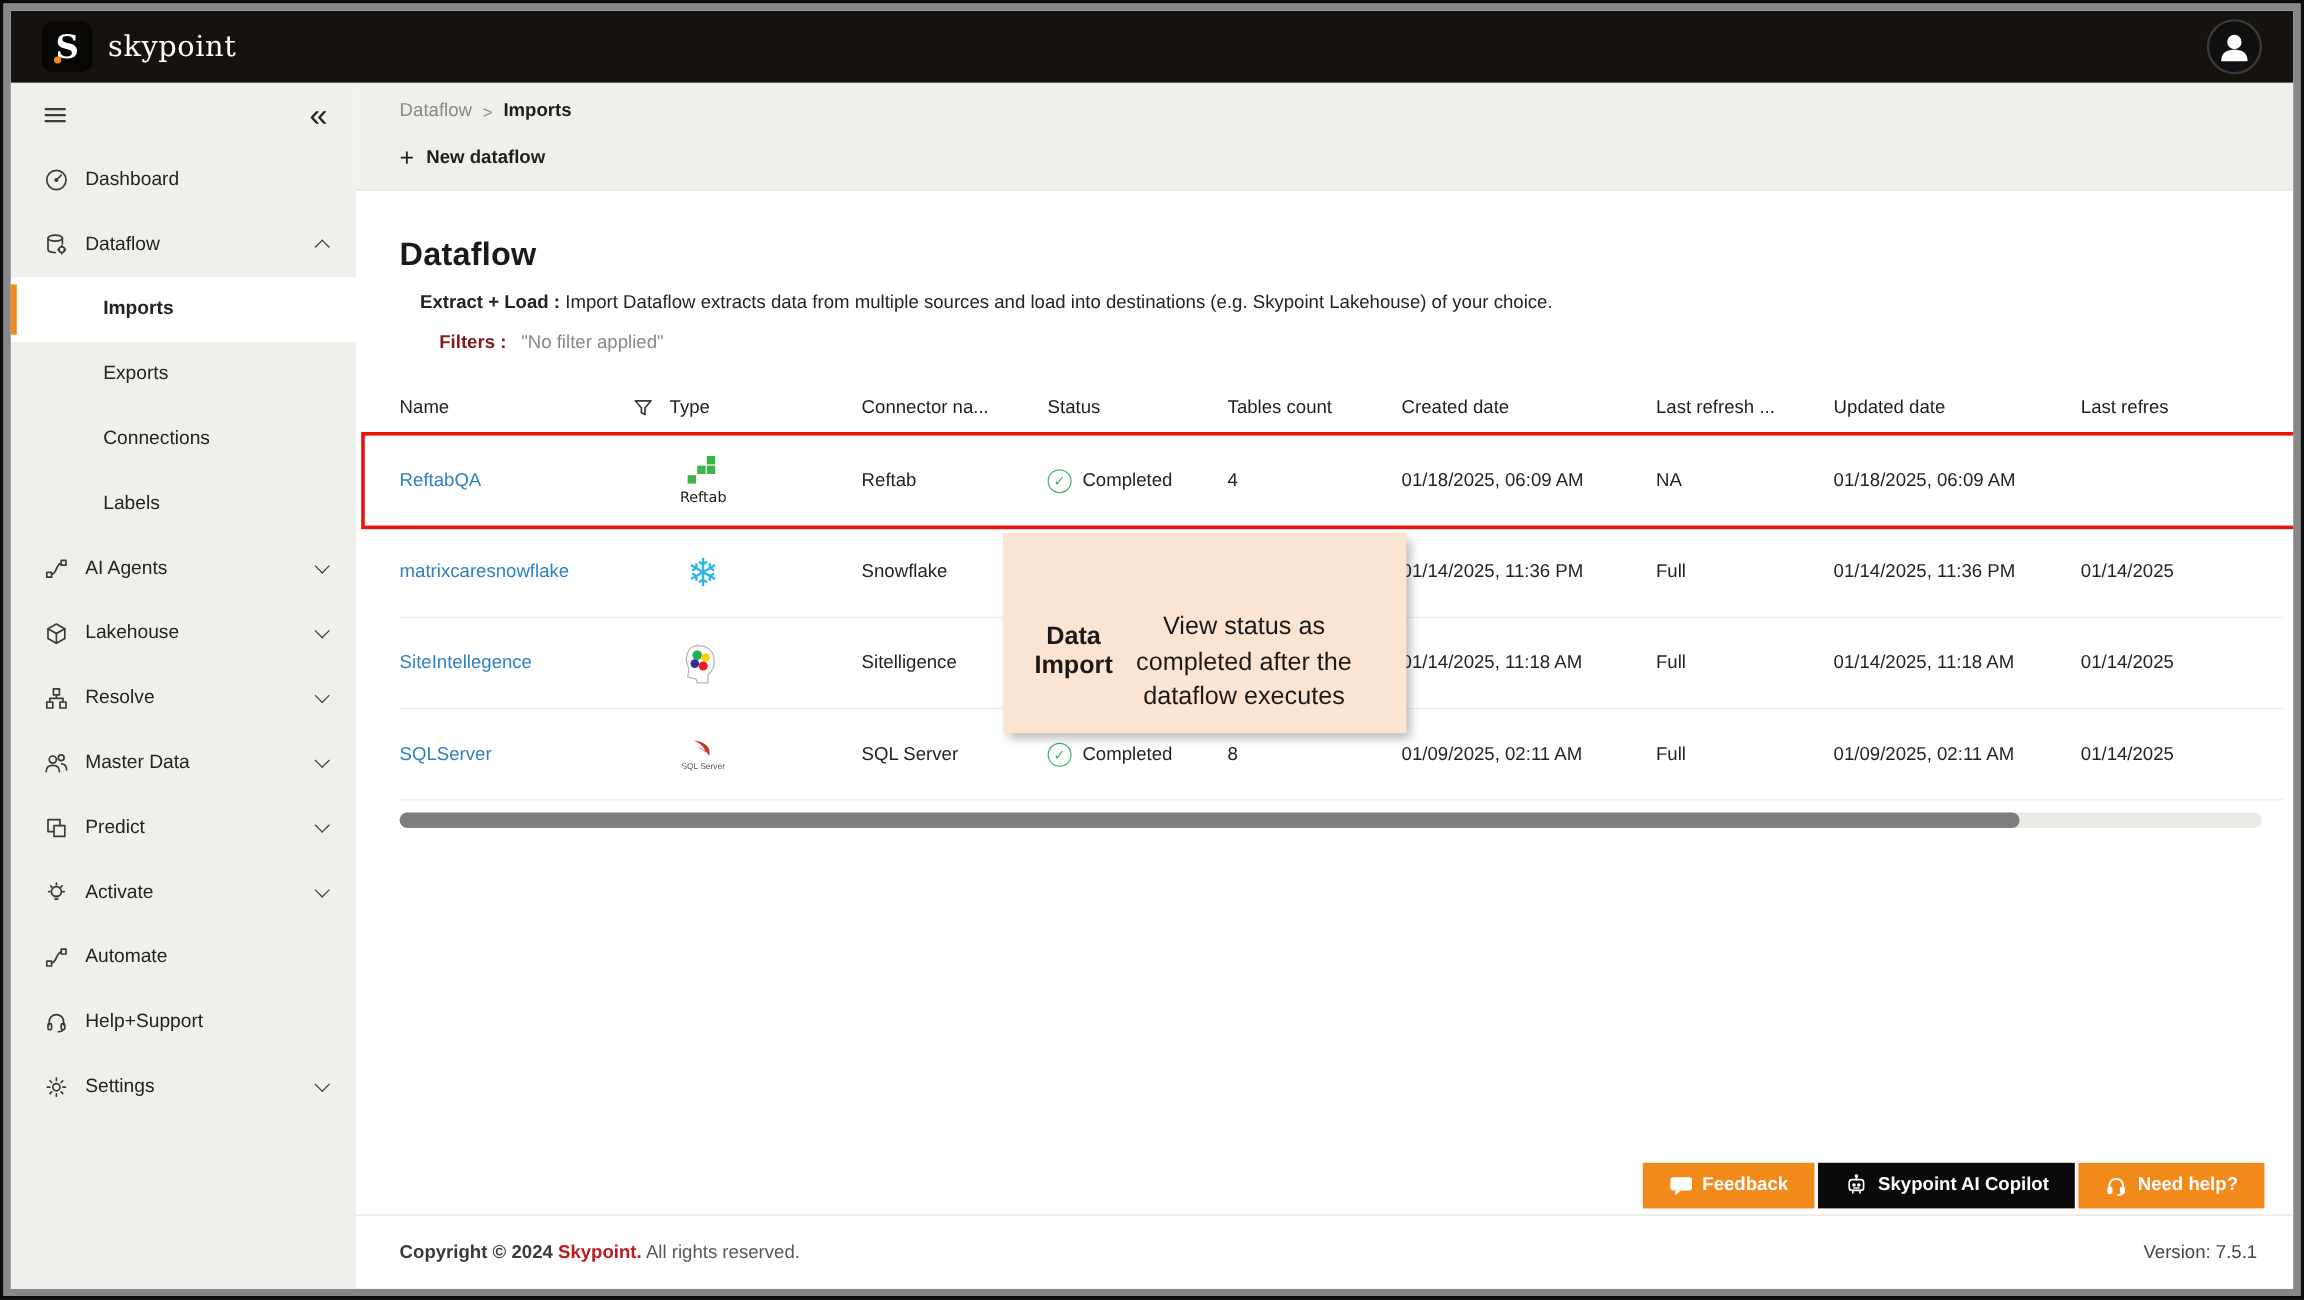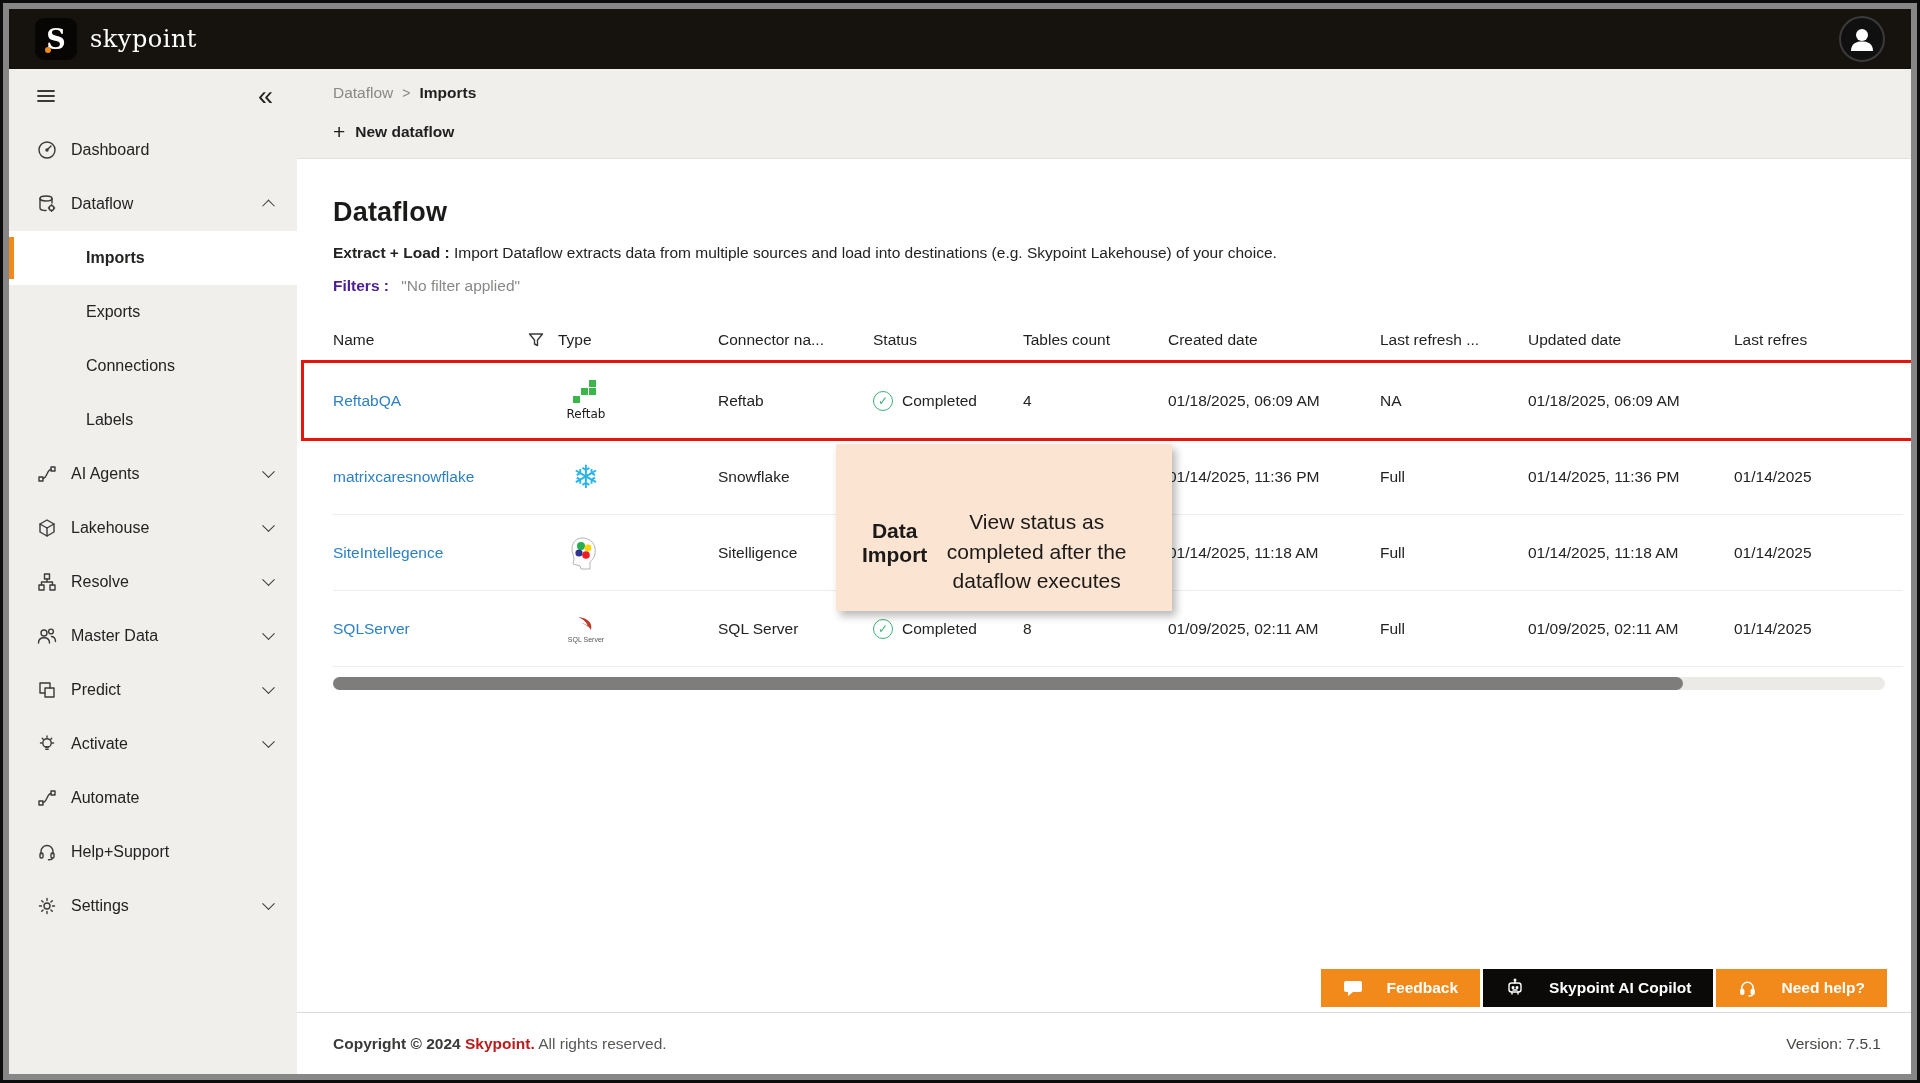--- a/index.html
+++ b/index.html
@@ -37,24 +37,24 @@
   .breadcrumb { display:flex; align-items:center; gap:9px; padding:15px 0 5px 36px; font-size:15.5px; }
   .crumb-parent { color:#8a8886; cursor:pointer; }
   .crumb-sep { color:#8a8886; font-size:14px; }
   .crumb-current { color:#201f1e; font-weight:bold; }
   .toolbar { display:flex; align-items:center; padding:14px 0 16px 36px; }
   .new-dataflow { display:flex; align-items:center; gap:10px; font-size:15.5px; font-weight:bold; color:#201f1e; cursor:pointer; }
   .plus { font-size:21px; font-weight:normal; line-height:1; }
 
   .content { flex:1; background:#fff; position:relative; padding:38px 0 0 36px; min-height:0; }
   h1.page-title { font-size:27px; font-weight:bold; color:#1b1a19; letter-spacing:0.2px; }
-  .desc { margin-top:16px; font-size:15.5px; color:#242322; }
+  .desc { margin-top:16px; font-size:15.5px; color:#242322;margin-left:17px; }
   .desc b { font-weight:bold; }
   .filters-line { margin-top:15px; font-size:15.5px; }
-  .filters-label { font-weight:bold; color:#4c1d95; }
+  .filters-label { font-weight:bold; color:#7f1d1d;margin-left:33px; }
   .filters-value { color:#8a8886; margin-left:8px; }
 
   
   .table { margin-top:22px; position:relative; width:1570px; }
   .thead, .trow { display:grid; grid-template-columns:225px 160px 155px 150px 145px 212px 148px 206px 169px; align-items:center; }
   .thead { height:46px; font-weight:normal; font-size:15.5px; color:#201f1e; }
   .th { display:flex; align-items:center; }
   .th.name-h { justify-content:space-between; padding-right:14px; }
   .row-wrap { position:relative; }
   .trow { height:76px; font-size:15.5px; color:#242322; border-bottom:1px solid #efedeb; }
@@ -77,21 +77,21 @@
   .tooltip { position:absolute; left:503px; top:127px; width:336px; height:167px; background:#fbe4d1; box-shadow:4px 5px 8px rgba(0,0,0,0.28); z-index:5; display:flex; flex-direction:row; align-items:center; text-align:center; padding:30px 26px 0; }
   .tooltip-title { font-size:21px; font-weight:bold; color:#1b1a19; }
   .tooltip-body { margin-top:18px; font-size:21px; color:#1b1a19; line-height:1.42; }
 
   
   .hscroll { margin-top:10px; width:1552px; height:13px; border-radius:7px; background:#eceae7; position:relative; }
   .hscroll-thumb { position:absolute; left:0; top:0; height:13px; width:87%; border-radius:7px; background:#7f7d7b; cursor:grab; }
 
   
   .float-buttons { position:absolute; right:24px; bottom:5px; display:flex; gap:3px; z-index:6; }
-  .fbtn { height:38px; display:flex; align-items:center; gap:24px; padding:0 22px; font-size:15.5px; font-weight:bold; color:#fff; cursor:pointer; border:none; }
+  .fbtn { height:38px; display:flex; align-items:center; gap:8px; padding:0 22px; font-size:15.5px; font-weight:bold; color:#fff; cursor:pointer; border:none; }
   .fbtn.orange { background:#f28a1b; }
   .fbtn.black { background:#0b0a09; }
 
   
   .footer { flex:0 0 auto; height:62px; border-top:1px solid #dddbd8; display:flex; align-items:center; padding:0 30px 0 36px; font-size:15.5px; background:#fff; }
   .copyright { color:#5a5856; }
   .copyright .bold { font-weight:bold; color:#3b3a39; }
   .copyright a { color:#b91c1c; font-weight:bold; text-decoration:none; cursor:pointer;text-align:right; }
   .version { margin-left:auto; color:#484644; }
 

